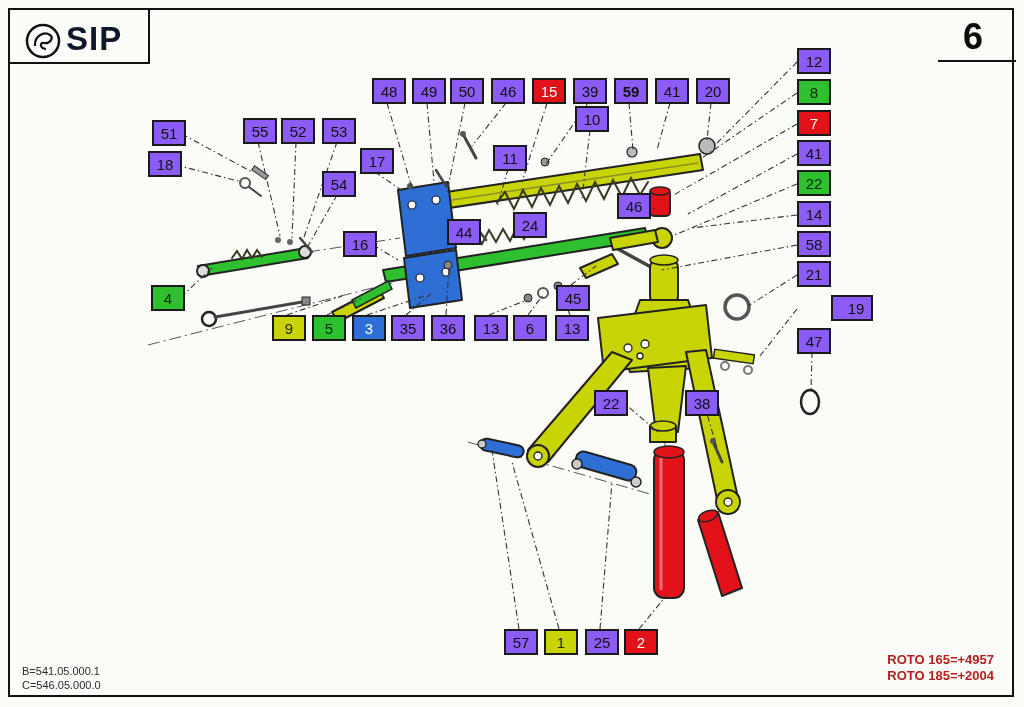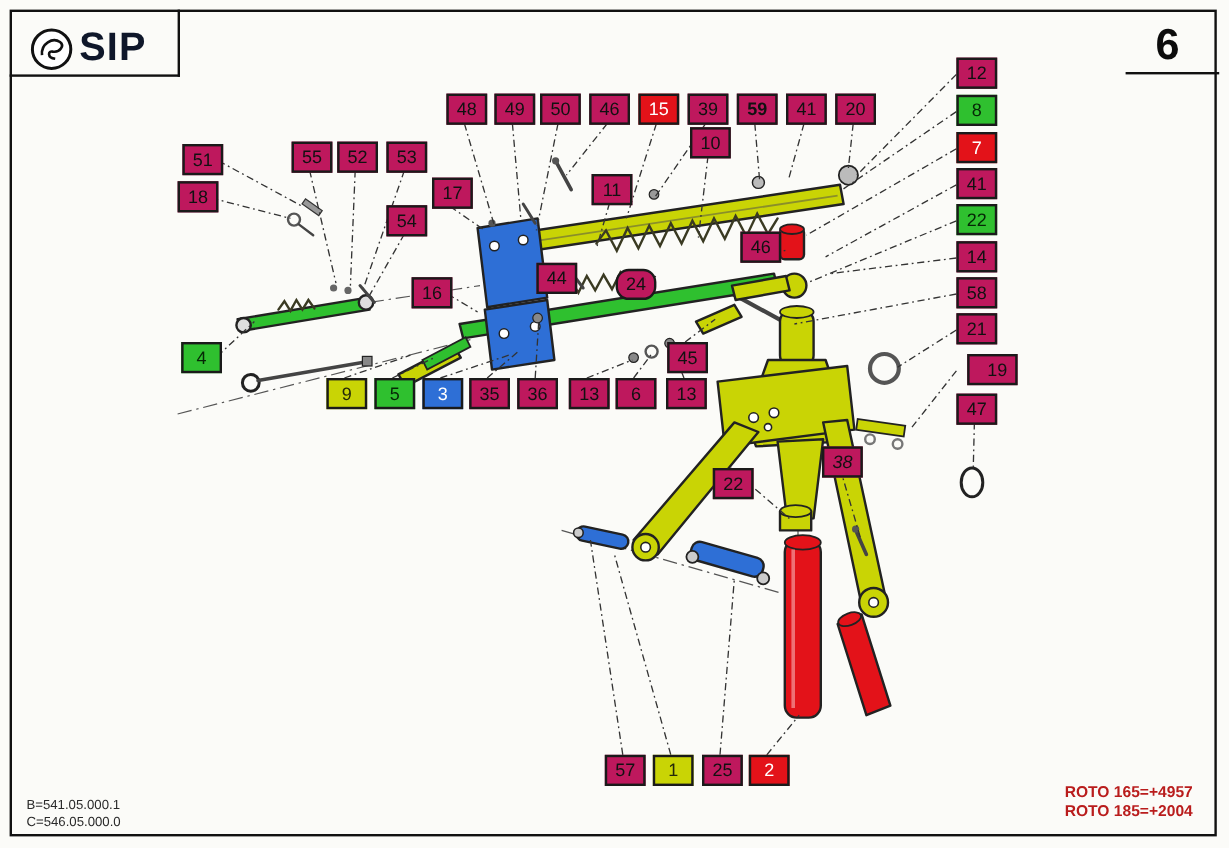--- a/index.html
+++ b/index.html
@@ -29,21 +29,21 @@
     position:absolute;left:22px;top:664px;font-size:11px;line-height:14px;color:#2a2a2a;
   }
   .footer-roto{
     position:absolute;right:30px;top:652px;text-align:right;
     font-size:13px;font-weight:700;line-height:16px;color:#b91c1c;
   }
   #diagram-svg{position:absolute;left:0;top:0;width:1024px;height:707px;}
   #labels-layer{position:absolute;left:0;top:0;width:1024px;height:707px;}
   .label-box{
     position:absolute;min-width:22px;height:22px;padding:0 4px;
-    background:#be185d;border:2px solid #1a1a1a;box-sizing:content-box;
+    background:#8b5cf6;border:2px solid #1a1a1a;box-sizing:content-box;
     display:flex;align-items:center;justify-content:center;
     font-size:15px;font-weight:500;color:#111;
   }
   .c-red{background:var(--red);color:#fff;}
   .c-green{background:var(--green);color:#062806;}
   .c-yellow{background:var(--yellow);color:#23280a;}
   .c-blue{background:var(--blue);color:#fff;}
   .leader{stroke:#333;stroke-width:1.1;stroke-dasharray:6 3 1.5 3;fill:none;}
   .construction{stroke:#555;stroke-width:1;stroke-dasharray:12 4 2 4;fill:none;}
   .outline{stroke:#222;stroke-width:2;stroke-linejoin:round;}
@@ -220,47 +220,47 @@
     <div class="label-box c-white" style="left: 655px; top: 78px;">41</div>
     <div class="label-box c-white" style="left: 696px; top: 78px;">20</div>
     <div class="label-box c-white" style="left: 797px; top: 48px;">12</div>
     <div class="label-box c-green" style="left: 797px; top: 79px;">8</div>
     <div class="label-box c-red" style="left: 797px; top: 110px;">7</div>
     <div class="label-box c-white" style="left: 797px; top: 140px;">41</div>
     <div class="label-box c-green" style="left: 797px; top: 170px;">22</div>
     <div class="label-box c-white" style="left: 797px; top: 201px;">14</div>
     <div class="label-box c-white" style="left: 797px; top: 231px;">58</div>
     <div class="label-box c-white" style="left: 797px; top: 261px;">21</div>
-    <div class="label-box c-white" style="left: 806px; top: 295px; padding-left: 12px;">19</div>
+    <div class="label-box c-white" style="left: 831px; top: 295px; padding-left: 12px;">19</div>
     <div class="label-box c-white" style="left: 797px; top: 328px;">47</div>
     <div class="label-box c-white" style="left: 152px; top: 120px;">51</div>
     <div class="label-box c-white" style="left: 148px; top: 151px;">18</div>
     <div class="label-box c-white" style="left: 243px; top: 118px;">55</div>
     <div class="label-box c-white" style="left: 281px; top: 118px;">52</div>
     <div class="label-box c-white" style="left: 322px; top: 118px; text-align: right;">53</div>
     <div class="label-box c-white" style="left: 322px; top: 171px;">54</div>
     <div class="label-box c-white" style="left: 360px; top: 148px;">17</div>
     <div class="label-box c-white" style="left: 343px; top: 231px;">16</div>
     <div class="label-box c-white" style="left: 575px; top: 106px;">10</div>
     <div class="label-box c-white" style="left: 493px; top: 145px;">11</div>
-    <div class="label-box c-white" style="left: 513px; top: 224px; border-radius: 11px;">24</div>
+    <div class="label-box c-white" style="left: 513px; top: 212px;">24</div>
     <div class="label-box c-white" style="left: 617px; top: 193px;">46</div>
     <div class="label-box c-white" style="left: 447px; top: 219px;">44</div>
     <div class="label-box c-white" style="left: 556px; top: 285px;">45</div>
     <div class="label-box c-green" style="left: 151px; top: 285px;">4</div>
     <div class="label-box c-yellow" style="left: 272px; top: 315px;">9</div>
     <div class="label-box c-green" style="left: 312px; top: 315px;">5</div>
     <div class="label-box c-blue" style="left: 352px; top: 315px;">3</div>
     <div class="label-box c-white" style="left: 391px; top: 315px;">35</div>
     <div class="label-box c-white" style="left: 431px; top: 315px;">36</div>
     <div class="label-box c-white" style="left: 474px; top: 315px;">13</div>
     <div class="label-box c-white" style="left: 513px; top: 315px;">6</div>
     <div class="label-box c-white" style="left: 555px; top: 315px;">13</div>
     <div class="label-box c-white" style="left: 594px; top: 390px;">22</div>
-    <div class="label-box c-white" style="left: 685px; top: 372px; font-style: italic;">38</div>
+    <div class="label-box c-white" style="left: 685px; top: 390px;">38</div>
     <div class="label-box c-white" style="left: 504px; top: 629px;">57</div>
     <div class="label-box c-yellow" style="left: 544px; top: 629px;">1</div>
     <div class="label-box c-white" style="left: 585px; top: 629px;">25</div>
     <div class="label-box c-red" style="left: 624px; top: 629px;">2</div>
   </div>
 
 <div class="page-border"></div>
 <div class="hdr-vline"></div>
 <div class="hdr-hline"></div>
 <div class="pagenum-line"></div>

